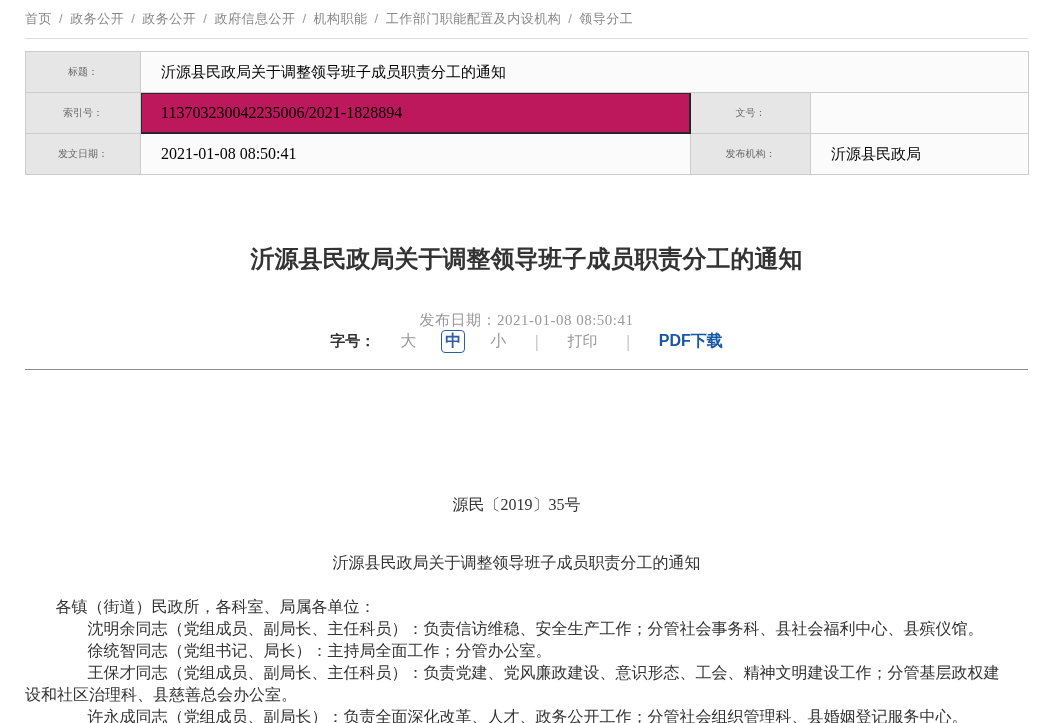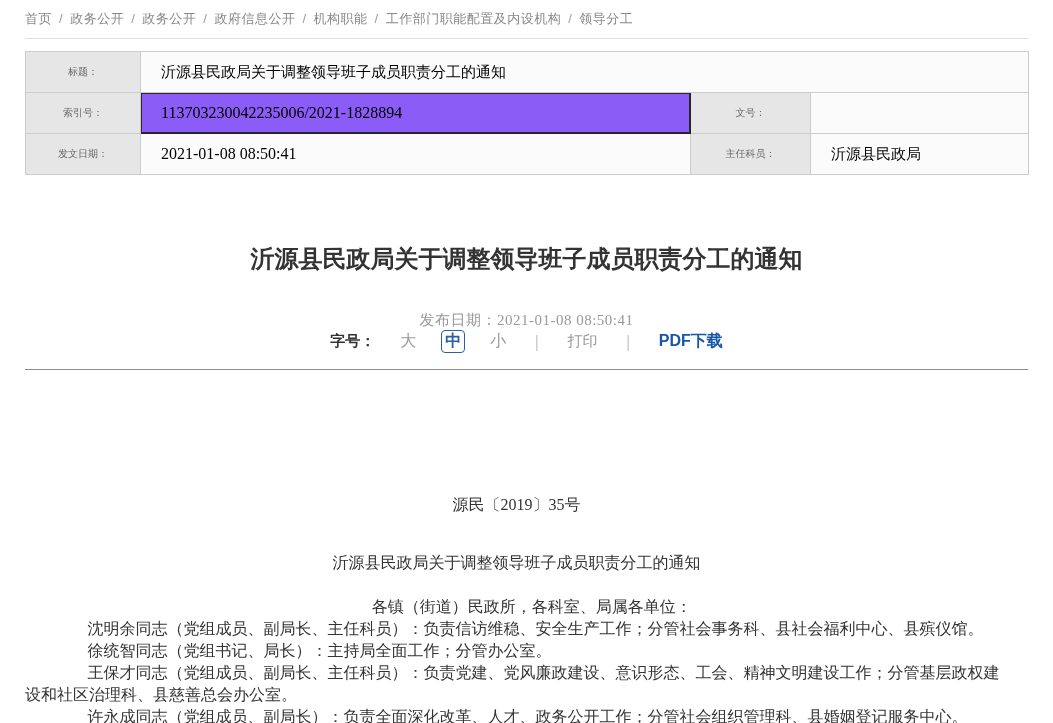--- a/index.html
+++ b/index.html
@@ -53,21 +53,21 @@
     background: #fbfbfb;
     color: #000;
     font-size: 16px;
     padding-left: 20px;
     font-family: "Liberation Serif", "DejaVu Serif", serif;
   }
   .meta-table td.value.cn { font-size: 15px; }
   .meta-table td.cell-highlight {
     border: 1px solid #222;
     box-shadow: inset 0 0 0 1px #2a2a2a;
-    background: #8b5cf6;
+    background: #be185d;
   }
 
   
   .article-title {
     margin-top: 68px;
     text-align: center;
     font-family: "Liberation Sans", "DejaVu Sans", sans-serif;
     font-size: 24px;
     font-weight: bold;
     color: #333;
@@ -109,21 +109,21 @@
     padding-top: 124px;
     padding-right: 20px;
     font-size: 16px;
     line-height: 22px;
     color: #333;
   }
   .doc-number { text-align: center; }
   .doc-title { text-align: center; margin-top: 36px; }
   .doc-paragraphs { margin-top: 22px; }
   .doc-paragraphs p { margin: 0; }
-  .p-indent-1 { text-indent: 1.9em; text-align: center; }
+  .p-indent-1 { text-indent: 1.9em; }
   .p-indent-2 { text-indent: 3.9em; }
 </style>
 </head>
 <body>
 
 <div class="page">
 
   <nav class="breadcrumb" id="breadcrumb"><a>首页</a><span class="bc-sep">/</span><a>政务公开</a><span class="bc-sep">/</span><a>政务公开</a><span class="bc-sep">/</span><a>政府信息公开</a><span class="bc-sep">/</span><a>机构职能</a><span class="bc-sep">/</span><a>工作部门职能配置及内设机构</a><span class="bc-sep">/</span><a>领导分工</a></nav>
 
   <hr class="divider-light">
@@ -142,21 +142,21 @@
     </tr>
     <tr>
       <td class="label">索引号：</td>
       <td class="value cell-highlight">113703230042235006/2021-1828894</td>
       <td class="label">文号：</td>
       <td class="value cn"></td>
     </tr>
     <tr>
       <td class="label">发文日期：</td>
       <td class="value">2021-01-08 08:50:41</td>
-      <td class="label">主任科员：</td>
+      <td class="label">发布机构：</td>
       <td class="value cn">沂源县民政局</td>
     </tr>
   </tbody>
     </table>
 
   <h1 class="article-title">沂源县民政局关于调整领导班子成员职责分工的通知</h1>
 
   <div class="meta-row">
     <div class="publish-date">
       <span>发布日期：</span><span>2021-01-08 08:50:41</span>

